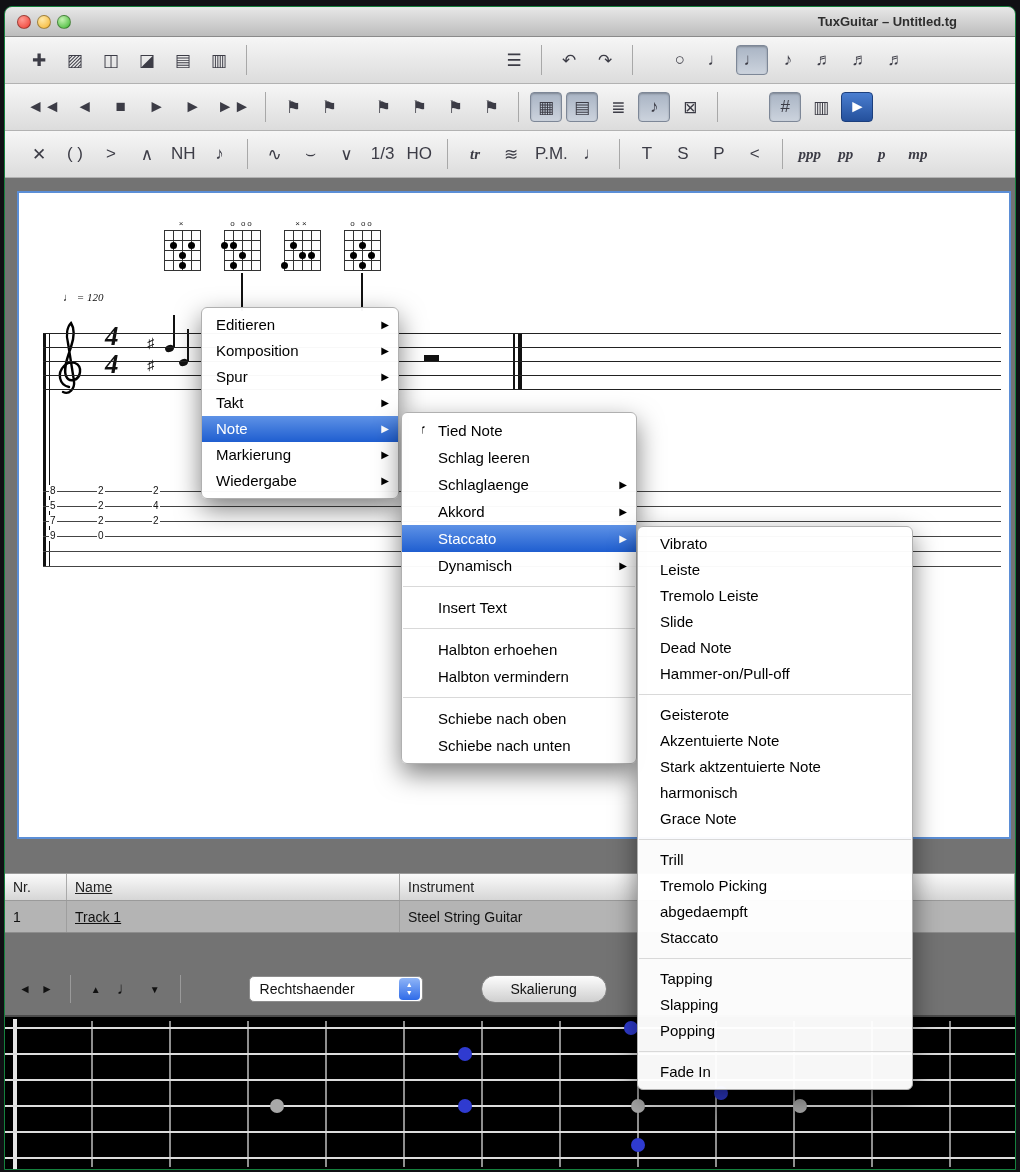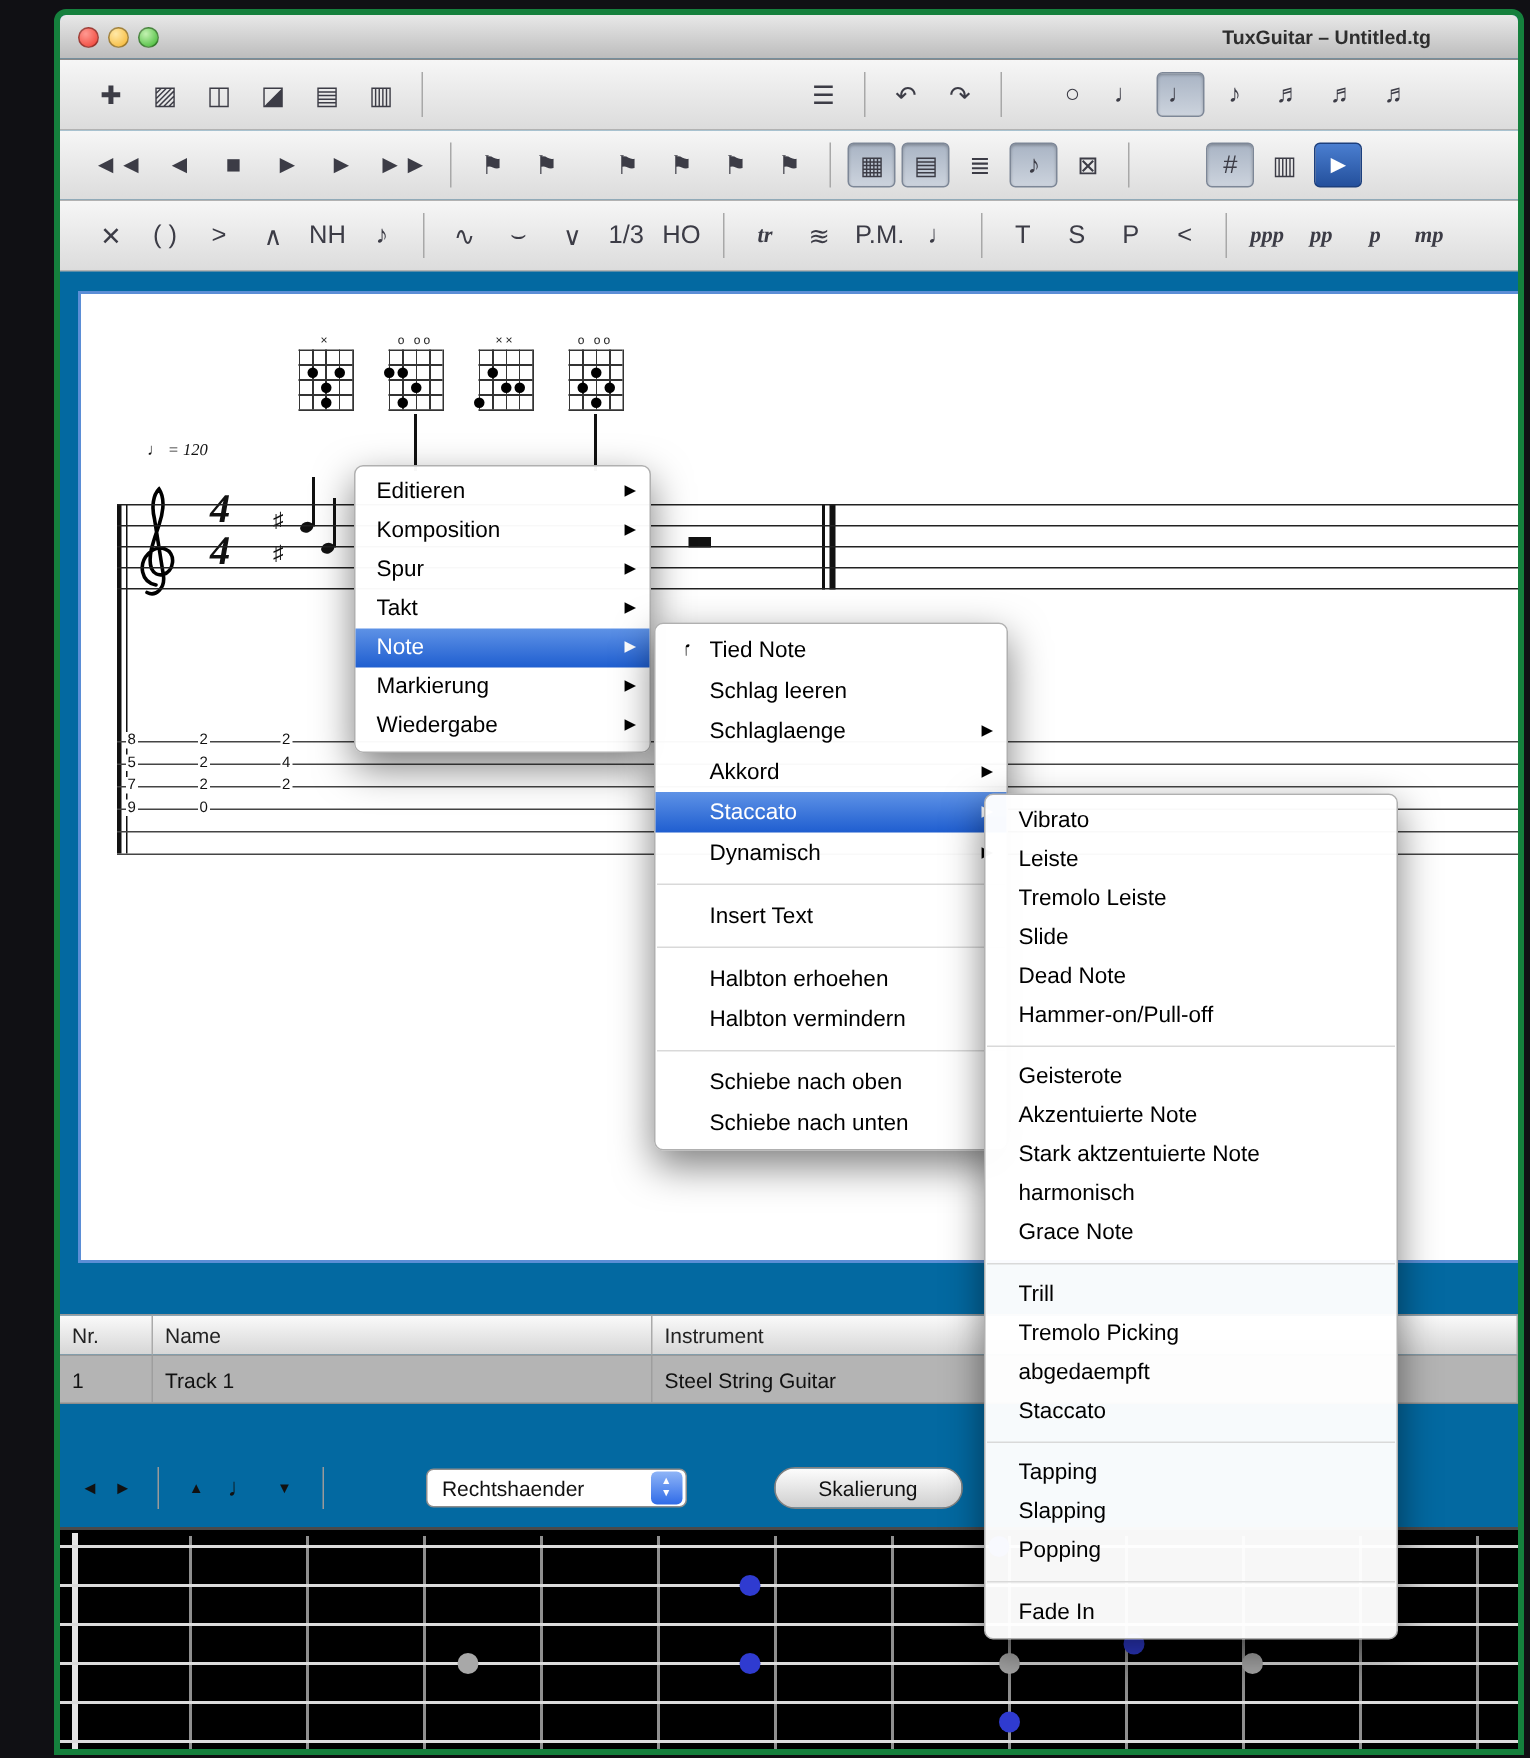--- a/index.html
+++ b/index.html
@@ -1,19 +1,19 @@
 <!DOCTYPE html>
 <html><head>
 <meta charset="utf-8">
 <style>
   * { box-sizing: border-box; margin:0; padding:0; }
   html,body { width:1020px; height:1172px; }
   body { background:#101014; font-family:"Liberation Sans", sans-serif; position:relative; overflow:hidden; }
   .window { position:absolute; left:4px; top:6px; right:4px; bottom:2px;
-            background:#0369a1; border:4px solid #15803d; border-radius:8px 8px 0 0; overflow:hidden;margin-left:32px; }
+            background:#737373; border:1px solid #15803d; border-radius:8px 8px 0 0; overflow:hidden; }
 
   
   .titlebar { height:30px; background:linear-gradient(#e8e8e8,#bcbcbc);
               border-bottom:1px solid #8a8a8a; position:relative; }
   .light { position:absolute; top:8px; width:14px; height:14px; border-radius:50%;
            border:1px solid rgba(0,0,0,.35); }
   .light.red    { left:12px; background:radial-gradient(circle at 35% 30%, #ff9a92, #ee3b2f); }
   .light.yellow { left:32px; background:radial-gradient(circle at 35% 30%, #ffe9a8, #f5b32c); }
   .light.green  { left:52px; background:radial-gradient(circle at 35% 30%, #c4f2b2, #39b52b); }
   .title { position:absolute; right:58px; top:0; line-height:30px; font-size:13px;
@@ -57,41 +57,41 @@
   .chord .dot { position:absolute; width:7px; height:7px; border-radius:50%; background:#000; }
   .chord-stem { position:absolute; width:1.5px; height:38px; background:#111; }
   .tabnum { position:absolute; font-size:10px; color:#111; background:#fff; padding:0 1px; }
 
   
   .menu { position:absolute; background:rgba(255,255,255,.97); border:1px solid #b0b0b0;
           border-radius:6px; box-shadow:0 10px 26px rgba(0,0,0,.5); padding:4px 0;
           z-index:60; font-size:15px; color:#000; }
   #menu-context { left:196px; top:300px; width:198px; }
   #menu-note    { left:396px; top:405px; width:236px; }
-  #menu-effects { left:616px; top:519px; width:276px; }
+  #menu-effects { left:632px; top:519px; width:276px; }
   .menu-item { position:relative; height:26px; line-height:26px; padding-left:14px;
                white-space:nowrap; }
   #menu-note .menu-item { height:27px; line-height:27px; padding-left:36px; }
   #menu-effects .menu-item { padding-left:22px; }
   .menu-item.selected { background:linear-gradient(#5e92e6,#1f5ed0); color:#fff; }
   .mi-arrow { position:absolute; right:9px; top:0; font-size:10px; }
   .mi-icon { position:absolute; left:10px; top:0; font-size:14px; display:inline-block;
              transform:rotate(180deg); }
   .menu-sep { height:1px; background:#d9d9d9; margin:7px 1px; }
 
   
   .track-table { position:absolute; left:0; top:866px; width:100%; }
   .t-header { display:flex; height:28px; background:linear-gradient(#fafafa,#d6d6d6);
               border-top:1px solid #9a9a9a; border-bottom:1px solid #9a9a9a; }
   .t-header .cell { line-height:26px; font-size:14px; color:#222; padding-left:8px;
                     border-right:1px solid #aaa; }
   .t-row { display:flex; height:32px; background:#b4b4b4; border-bottom:1px solid #8d8d8d; }
   .t-row .cell { line-height:32px; font-size:14px; color:#111; padding-left:8px;
                  border-right:1px solid #9e9e9e; }
-  .col0 { width:62px; } .col1 { width:333px; } .col2 { flex:1; }
+  .col0 { width:62px; } .col1 { width:333px;text-decoration:underline; } .col2 { flex:1; }
 
   
   .controls { position:absolute; left:0; top:958px; width:100%; height:48px;
               display:flex; align-items:center; }
   .ctl-arrow { font-size:12px; color:#111; margin:0 5px; }
   .ctl-note { font-size:17px; color:#111; margin:0 8px; }
   .ctl-step { font-size:10px; color:#111; margin:0 8px; }
   .ctl-sep { width:1px; height:28px; background:#9a9a9a; margin:0 12px; }
   .combo { margin-left:56px; width:174px; height:26px; background:#fff; border:1px solid #8d8d8d;
            border-radius:5px; display:flex; align-items:center; position:relative; }

